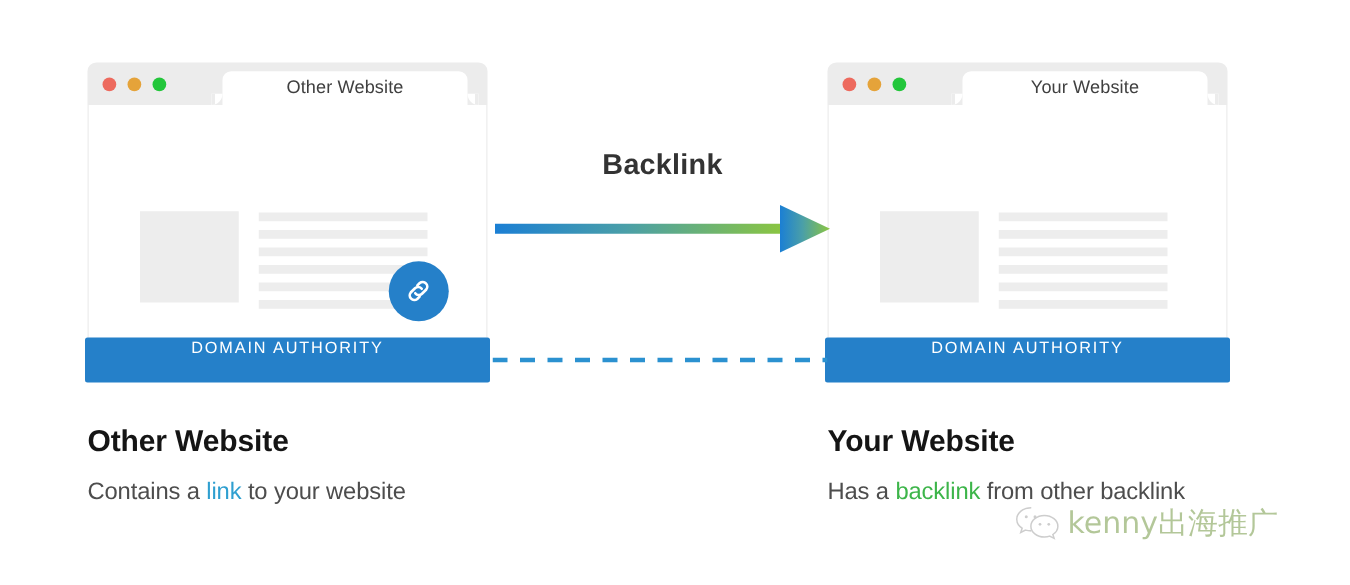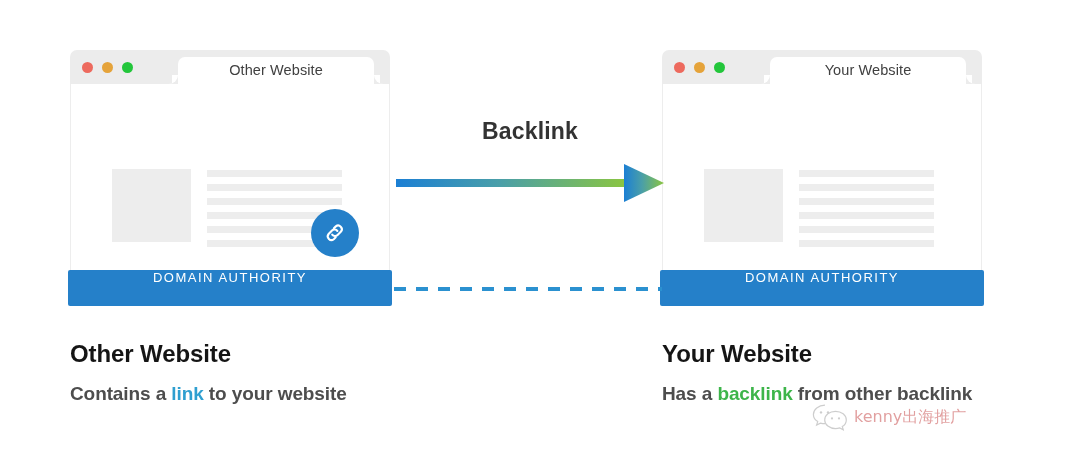--- a/index.html
+++ b/index.html
@@ -187,39 +187,38 @@
     font-weight: bold;
     color: #151515;
     letter-spacing: -0.1px;
     margin: 0;
   }
   .caption-sub {
     margin: 15px 0 0 0;
     font-size: 19px;
     color: #4d4d4d;
     letter-spacing: -0.1px;
-    font-weight: bold;
   }
   .kw-blue  { color: #2f9fd0; }
   .kw-green { color: #3db54a; }
 
   
   .watermark {
     position: absolute;
     left: 812px;
     top: 402px;
     display: flex;
     align-items: center;
     gap: 6px;
     opacity: 0.42;
     pointer-events: none;
   }
   .watermark-text {
-    font-size: 16px;
-    color: #b91c1c;
+    font-size: 24px;
+    color: #4d7c0f;
     font-family: "DejaVu Sans", sans-serif;
     white-space: nowrap;
   }
 </style>
 </head>
 <body>
 
 <div id="canvas">
 
   <div class="browser left">

